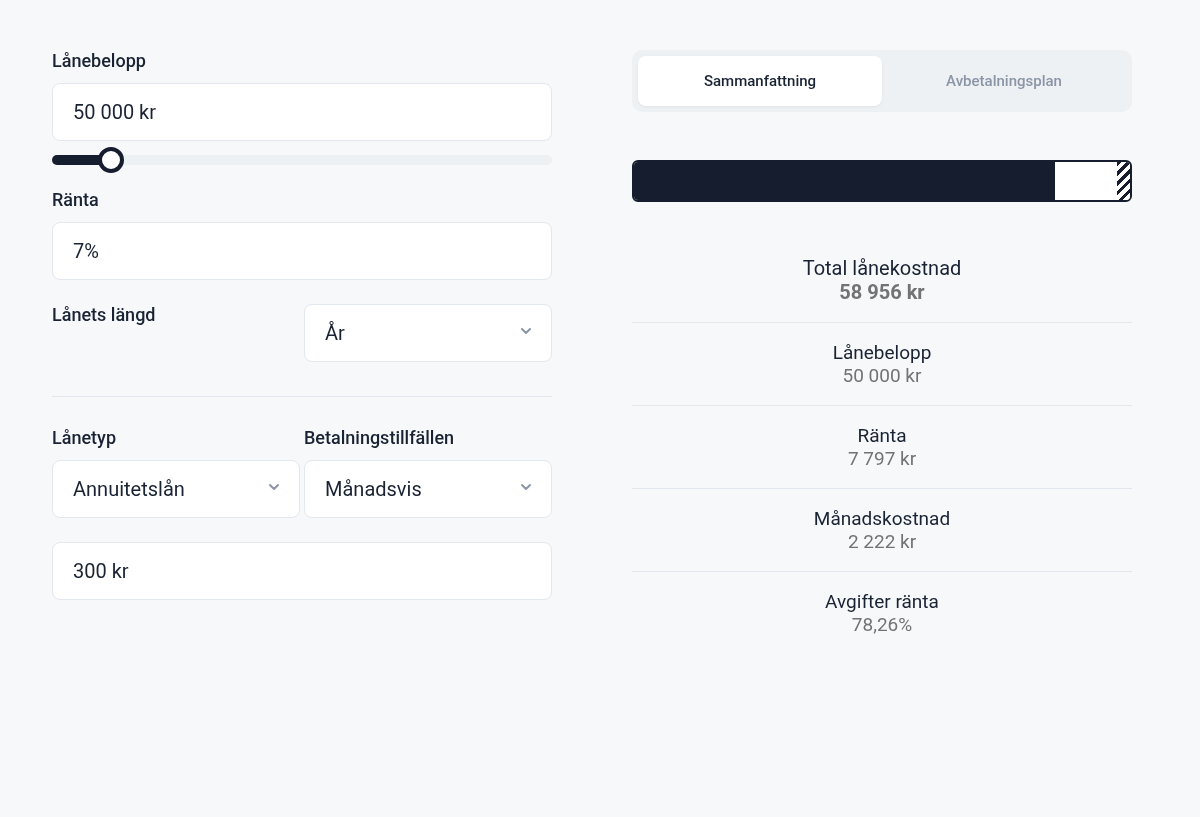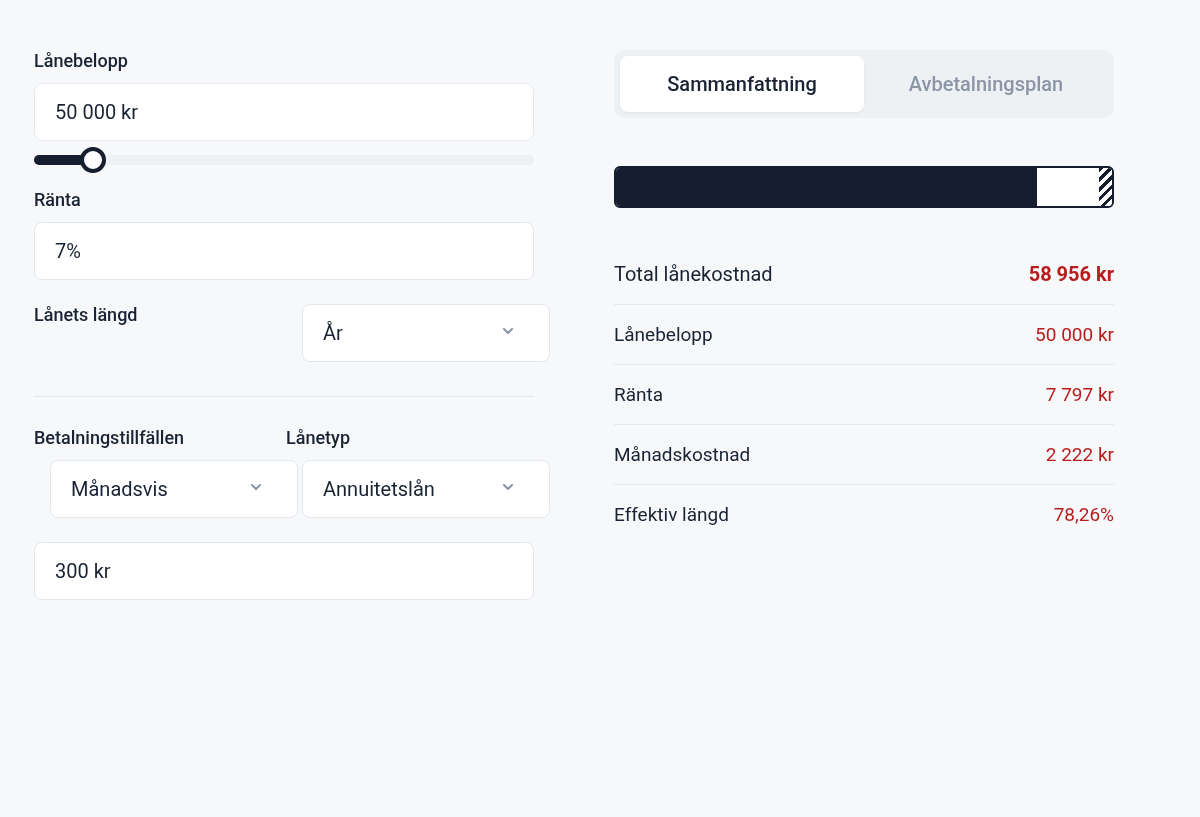--- a/index.html
+++ b/index.html
@@ -7,21 +7,21 @@
     font-family: -apple-system, BlinkMacSystemFont, "Segoe UI", Roboto, Helvetica, Arial, sans-serif;
     background: #f6f8fa;
     color: #1a2333;
     width: 1200px;
     height: 817px;
     overflow: hidden;
   }
   .container {
     display: flex;
     gap: 80px;
-    padding: 50px 34px;
+    padding: 50px 52px;
   }
   .left-col { width: 500px; }
   .right-col { width: 500px; }
 
   
   .field { margin-bottom: 24px; }
   .label {
     font-size: 18px;
     font-weight: 500;
     color: #1a2333;
@@ -32,21 +32,21 @@
     width: 100%;
     background: #fff;
     border: 1px solid #e3e8ee;
     border-radius: 8px;
     padding: 16px 20px;
     font-size: 20px;
     color: #1a2333;
     font-family: inherit;
   }
   .select-wrap { position: relative; }
-  .select-wrap .input { padding-right: 44px; cursor: pointer; margin-left: 16px; }
+  .select-wrap .input { padding-right: 44px; cursor: pointer; }
   .chevron {
     position: absolute;
     right: 18px;
     top: 50%;
     transform: translateY(-50%);
     pointer-events: none;
     color: #8b95a6;
   }
 
   
@@ -92,21 +92,21 @@
     display: flex;
     background: #eef1f4;
     border-radius: 10px;
     padding: 6px;
     margin-bottom: 48px;
   }
   .tab {
     flex: 1;
     text-align: center;
     padding: 16px 0;
-    font-size: 20px;
+    font-size: 15px;
     font-weight: 500;
     border-radius: 8px;
     cursor: pointer;
     color: #8b95a6;
   }
   .tab.active {
     background: #fff;
     color: #1a2333;
     box-shadow: 0 1px 3px rgba(0,0,0,0.06);
   }
@@ -129,27 +129,28 @@
     );
   }
 
   .summary-row {
     display: flex;
     justify-content: space-between;
     align-items: center;
     padding: 18px 0;
     border-bottom: 1px solid #e3e8ee;
     font-size: 19px;
+    flex-direction: column;
   }
   .summary-row:last-child { border-bottom: none; }
   .summary-row.total .summary-label,
   .summary-row.total .summary-value { font-size: 20px; }
   .summary-row.total .summary-value { font-weight: 700; }
   .summary-label { color: #1a2333; }
-  .summary-value { color: #b91c1c; }
+  .summary-value { color: #737373; }
 </style>
 </head>
 <body>
 
 <div class="container">
 
   <div class="left-col">
 
     <div class="field">
       <label class="label">Lånebelopp</label>
@@ -177,42 +178,42 @@
                 <path d="M4 6l4 4 4-4" stroke="currentColor" stroke-width="2" stroke-linecap="round" stroke-linejoin="round"></path>
               </svg>
           </span>
         </div>
       </div>
     </div>
 
     <hr class="divider">
 
     <div class="row2">
+      <div class="field">
+        <label class="label">Lånetyp</label>
+        <div class="select-wrap">
+          <div class="input">Annuitetslån</div>
+          <span class="chevron">
+            <svg width="16" height="16" viewBox="0 0 16 16" fill="none">
+                <path d="M4 6l4 4 4-4" stroke="currentColor" stroke-width="2" stroke-linecap="round" stroke-linejoin="round"></path>
+              </svg>
+          </span>
+        </div>
+      </div>
       <div class="field">
         <label class="label">Betalningstillfällen</label>
         <div class="select-wrap">
           <div class="input">Månadsvis</div>
           <span class="chevron">
             <svg width="16" height="16" viewBox="0 0 16 16" fill="none">
                 <path d="M4 6l4 4 4-4" stroke="currentColor" stroke-width="2" stroke-linecap="round" stroke-linejoin="round"></path>
               </svg>
           </span>
         </div>
       </div>
-      <div class="field">
-        <label class="label">Lånetyp</label>
-        <div class="select-wrap">
-          <div class="input">Annuitetslån</div>
-          <span class="chevron">
-            <svg width="16" height="16" viewBox="0 0 16 16" fill="none">
-                <path d="M4 6l4 4 4-4" stroke="currentColor" stroke-width="2" stroke-linecap="round" stroke-linejoin="round"></path>
-              </svg>
-          </span>
-        </div>
-      </div>
     </div>
 
     <div class="row2">
       <div class="field">
         <input class="input" value="300 kr" style="">
       </div>
     </div>
 
   </div>
 
@@ -239,18 +240,18 @@
     </div>
     <div class="summary-row">
       <span class="summary-label">Ränta</span>
       <span class="summary-value">7 797 kr</span>
     </div>
     <div class="summary-row">
       <span class="summary-label">Månadskostnad</span>
       <span class="summary-value">2 222 kr</span>
     </div>
     <div class="summary-row">
-      <span class="summary-label">Effektiv längd</span>
+      <span class="summary-label">Avgifter ränta</span>
       <span class="summary-value">78,26%</span>
     </div>
 
   </div>
 </div>
 
 </body></html>

